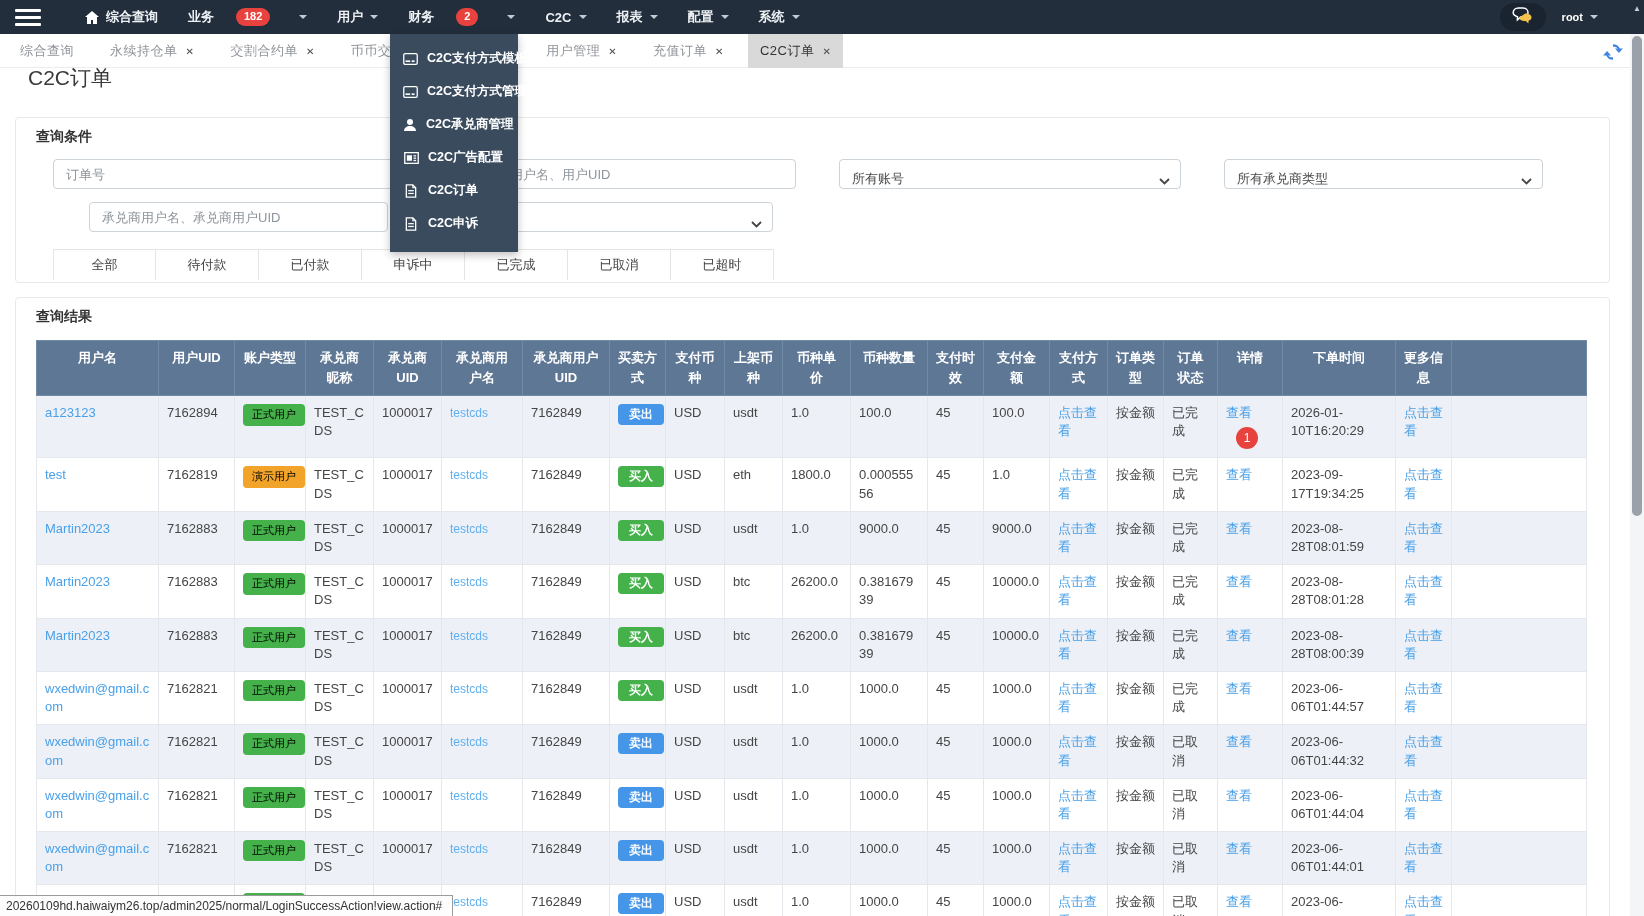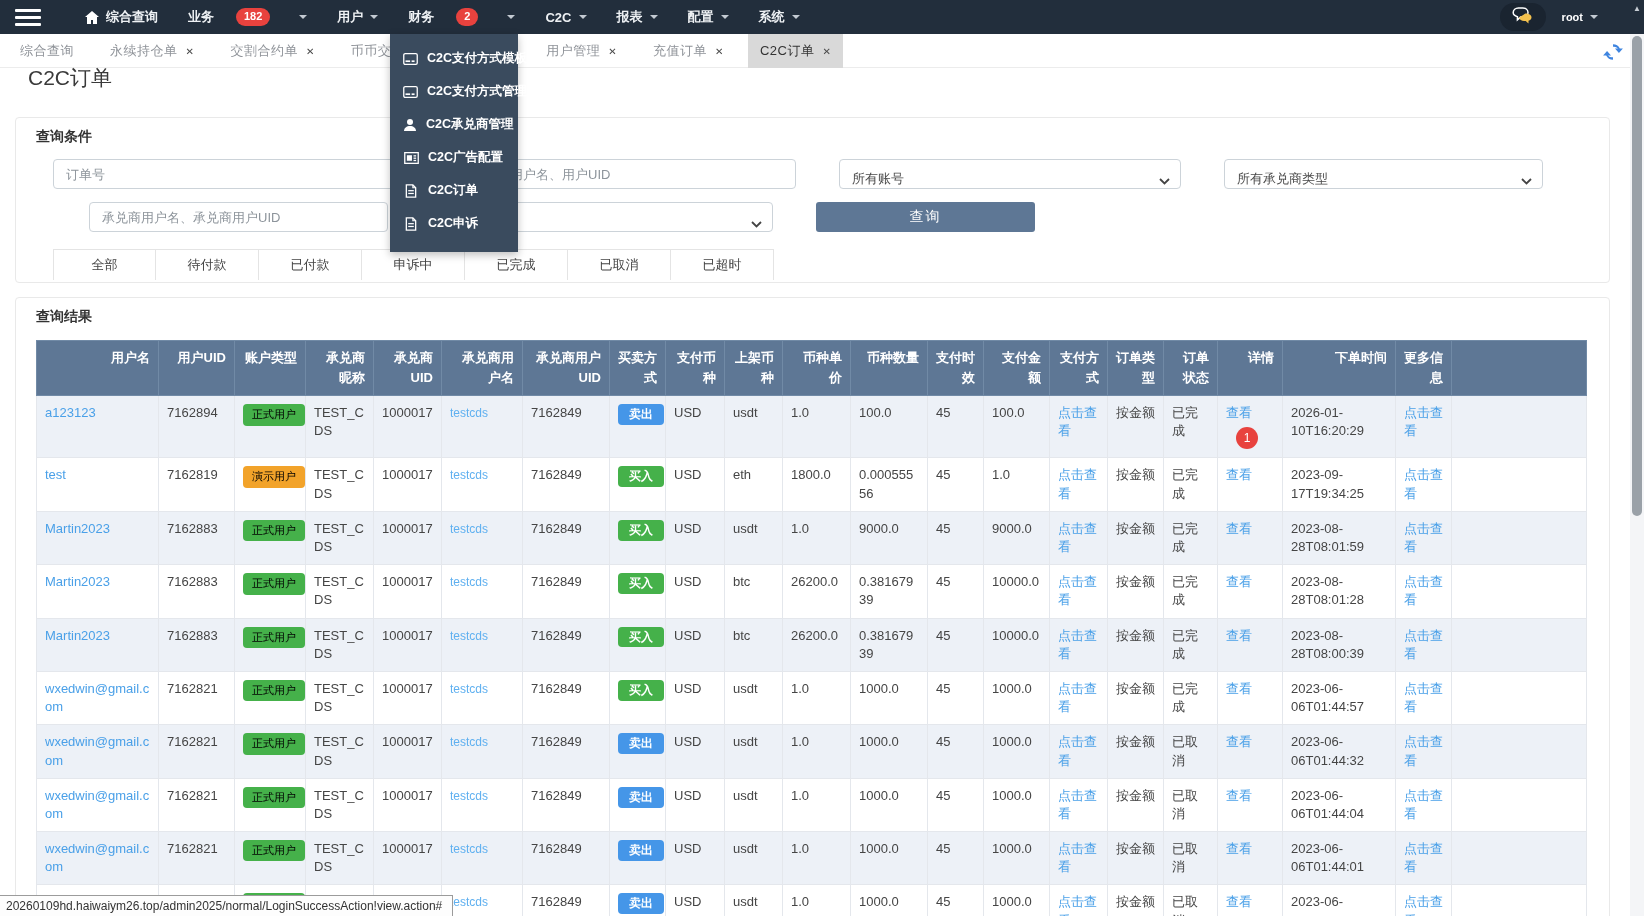--- a/index.html
+++ b/index.html
@@ -59,21 +59,21 @@
   .search-btn{width:219px;height:30px;margin-left:43px;background:var(--header-slate,#5e7795);color:#fff;
     font-size:14px;letter-spacing:2px;border:none;border-radius:3px;cursor:pointer;font-family:inherit}
 
   .status-tabs{display:flex;margin:17px 0 0 37px;border-top:1px solid #e4e4e4;width:fit-content}
   .status-tab{width:103px;height:30px;line-height:30px;text-align:center;font-size:13px;color:#444;
     border-right:1px solid #e4e4e4;cursor:pointer}
   .status-tab:first-child{border-left:1px solid #e4e4e4}
 
   
   table{margin:14px 0 0 20px;border-collapse:collapse;table-layout:fixed;width:1550px;font-size:13px}
-  th{background:var(--header-slate,#5e7795);color:#fff;font-weight:700;text-align:right;
+  th{background:var(--header-slate,#5e7795);color:#fff;font-weight:700;text-align:center;
     padding:7px 8px;vertical-align:top;border:1px solid #718aa6;line-height:1.55}
   td{border:1px solid #e4e7ec;padding:8px 8px;vertical-align:top;color:#454545;line-height:1.4;
     word-break:break-word;overflow:hidden}
   tr.alt td{background:#edf1f7}
   .link{color:var(--accent-blue,#4aa0e8);cursor:pointer}
   .link-sm{color:#5fb0f0;font-size:12px;cursor:pointer}
   .badge{display:inline-block;color:#000000;font-size:11px;font-weight:400;padding:3px 9px;border-radius:4px;white-space:nowrap}
   .badge.green{background:var(--badge-green,#45b14a)}
   .badge.orange{background:var(--badge-orange,#f2a32a)}
   .side-badge{display:inline-block;color:#fff;font-size:12px;font-weight:700;padding:2px 11px;border-radius:4px;white-space:nowrap}
@@ -220,21 +220,20 @@
     </div>
   </div>
   <div class="q-row">
     <input class="text-input q-w2" placeholder="承兑商用户名、承兑商用户UID" style="">
     <div class="select q-w3">
       <span>买卖方式</span>
       <span><svg width="11" height="7">
             <polyline points="1,1 5.5,5.5 10,1" fill="none" stroke="#444" stroke-width="1.8"></polyline>
           </svg></span>
     </div>
-    <button class="search-btn">查询</button>
   </div>
   <div class="status-tabs">
       <div class="status-tab">全部</div>
       <div class="status-tab">待付款</div>
       <div class="status-tab">已付款</div>
       <div class="status-tab">申诉中</div>
       <div class="status-tab">已完成</div>
       <div class="status-tab">已取消</div>
       <div class="status-tab">已超时</div>
     </div>

